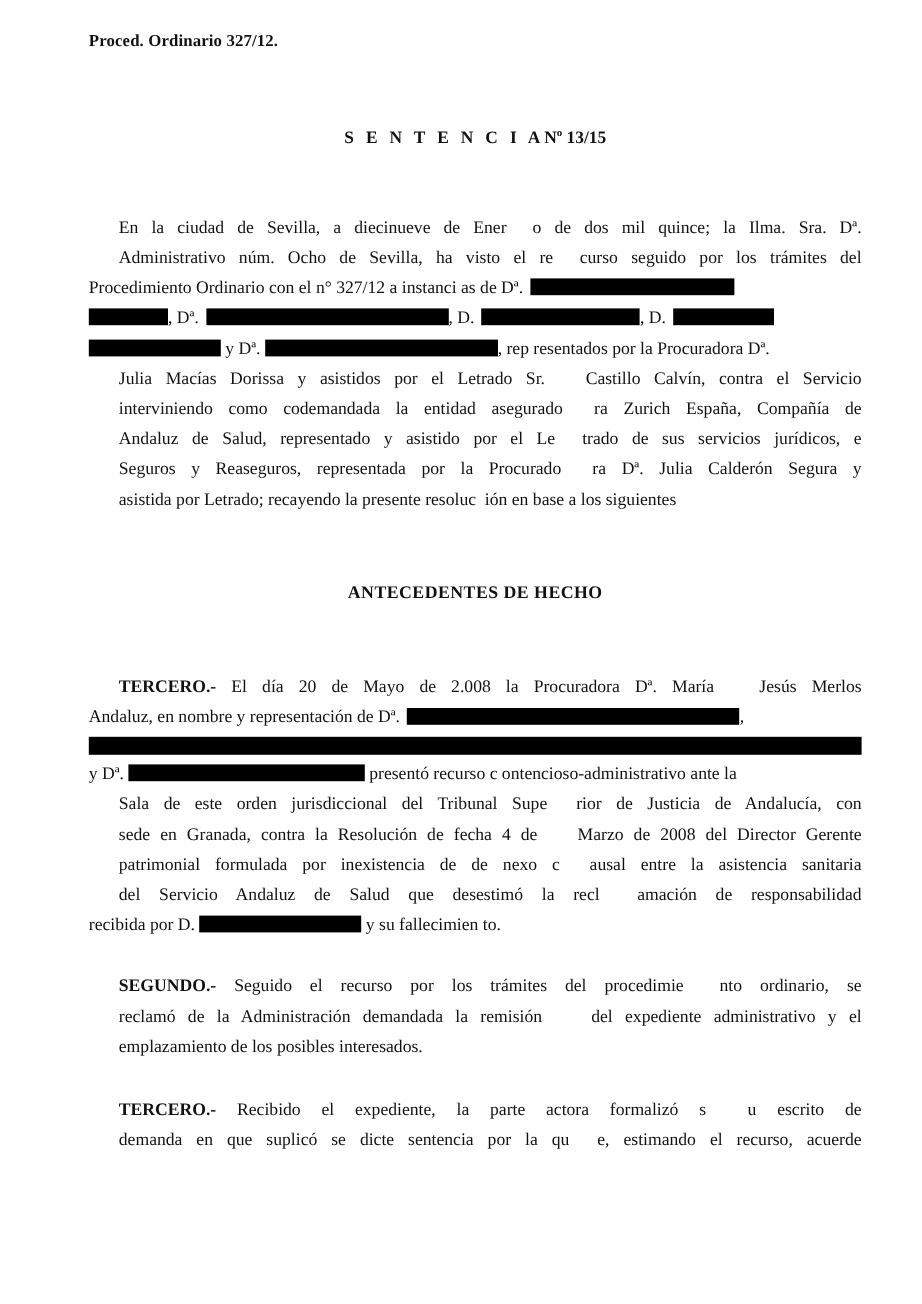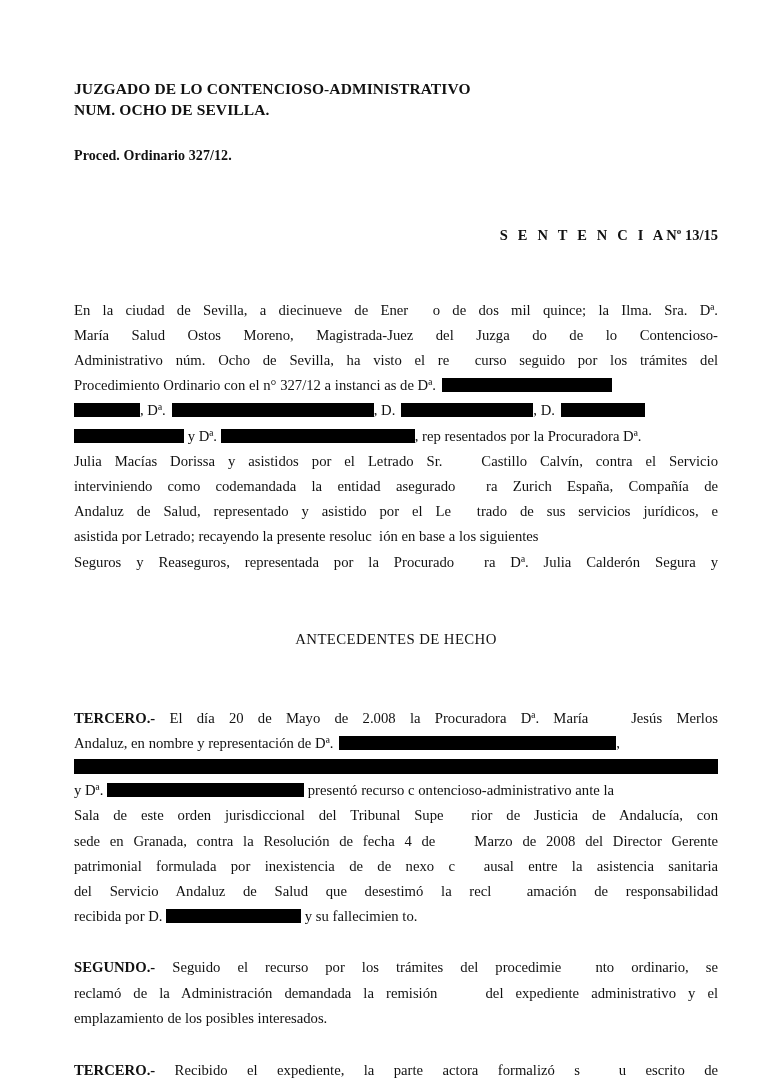--- a/index.html
+++ b/index.html
@@ -40,21 +40,21 @@
   .proc-line {
     margin-top: 27px;
     font-weight: bold;
     font-size: 14px;
     letter-spacing: 0.1px;
   }
 
   
   .sentence-title {
     margin-top: 62px;
-    text-align: right;
+    text-align: center;
     font-weight: bold;
     font-size: 14.5px;
   }
   .sentence-title .spaced {
     letter-spacing: 3.2px;
   }
   .sentence-title sup {
     font-size: 0.62em;
     vertical-align: super;
     letter-spacing: 0;
@@ -71,28 +71,29 @@
   .para .lead { font-weight: bold; }
 
   .p-opening { margin-top: 54px; }
 
   
   .jline {
     display: block;
     text-align: justify;
     text-align-last: justify;
     white-space: pre-wrap;
+    margin-left: 25px;
   }
   .jline.last { text-align-last: left; }
 
   
   .section-heading {
     margin-top: 56px;
     text-align: center;
-    font-weight: normal;
+    font-weight: bold;
     font-size: 14.8px;
     letter-spacing: 0.4px;
   }
 
   .p-primero { margin-top: 58px; }
   .p-segundo { margin-top: 26px; }
   .p-tercero { margin-top: 27px; }
 
   
   .redact {
@@ -121,47 +122,42 @@
     overflow: visible;
     font-size: 14.7px;
   }
 </style>
 </head>
 <body>
 
 <div class="page">
   <div class="doc-body">
 
-    <div class="court-header">
-      <span class="line">JUZGADO DE LO CONTENCIOSO-ADMINISTRATIVO</span>
-      <span class="line">NUM. OCHO DE SEVILLA.</span>
-    </div>
 
     <div class="proc-line">Proced. Ordinario 327/12.</div>
 
     <div class="sentence-title">
       <span class="spaced">S E N T E N C I A</span><span>N</span><sup>o</sup> <span>13/15</span>
     </div>
 
     <div class="para p-opening">
       <span class="jline">En la ciudad de Sevilla, a diecinueve de Ener  o de dos mil quince; la Ilma. Sra. Dª.</span>
-      <span class="jline">María Salud Ostos Moreno, Magistrada-Juez del Juzga do de lo Contencioso-</span>
       <span class="jline">Administrativo núm. Ocho de Sevilla, ha visto el re  curso seguido por los trámites del</span>
 
       <span class="redact-row"><span>Procedimiento Ordinario con el n° 327/12 a instanci  as de Dª.</span><span class="redact" style="width:170px;margin-left:6px;"></span></span>
 
       <span class="redact-row"><span class="redact" style="width:66px;"></span><span>, Dª.</span><span class="redact" style="width:202px;margin-left:6px;"></span><span>, D.</span><span class="redact" style="width:132px;margin-left:6px;"></span><span>, D.</span><span class="redact" style="width:84px;margin-left:6px;"></span></span>
 
       <span class="redact-row"><span class="redact" style="width:110px;"></span><span> y Dª. </span><span class="redact" style="width:194px;"></span><span>, rep  resentados por la Procuradora Dª.</span></span>
 
       <span class="jline">Julia Macías Dorissa y asistidos por el Letrado Sr.   Castillo Calvín, contra el Servicio</span>
       <span class="jline">interviniendo como codemandada la entidad asegurado  ra Zurich España, Compañía de</span>
       <span class="jline">Andaluz de Salud, representado y asistido por el Le  trado de sus servicios jurídicos, e</span>
+      <span class="jline">Seguros y Reaseguros, representada por la Procurado  ra Dª. Julia Calderón Segura y</span>
       <span class="jline last">asistida por Letrado; recayendo la presente resoluc  ión en base a los siguientes</span>
-      <span class="jline">Seguros y Reaseguros, representada por la Procurado  ra Dª. Julia Calderón Segura y</span>
     </div>
 
     <div class="section-heading">ANTECEDENTES DE HECHO</div>
 
     <div class="para p-primero">
       <span class="jline"><span class="lead">TERCERO.-</span><span> El día 20 de Mayo de 2.008 la Procuradora Dª. María   Jesús Merlos</span></span>
 
       <span class="redact-row"><span>Andaluz, en nombre y representación de Dª.</span><span class="redact" style="width:277px;margin-left:6px;"></span><span class="tiny-comma">,</span></span>
 
       <span class="redact-full"></span>

